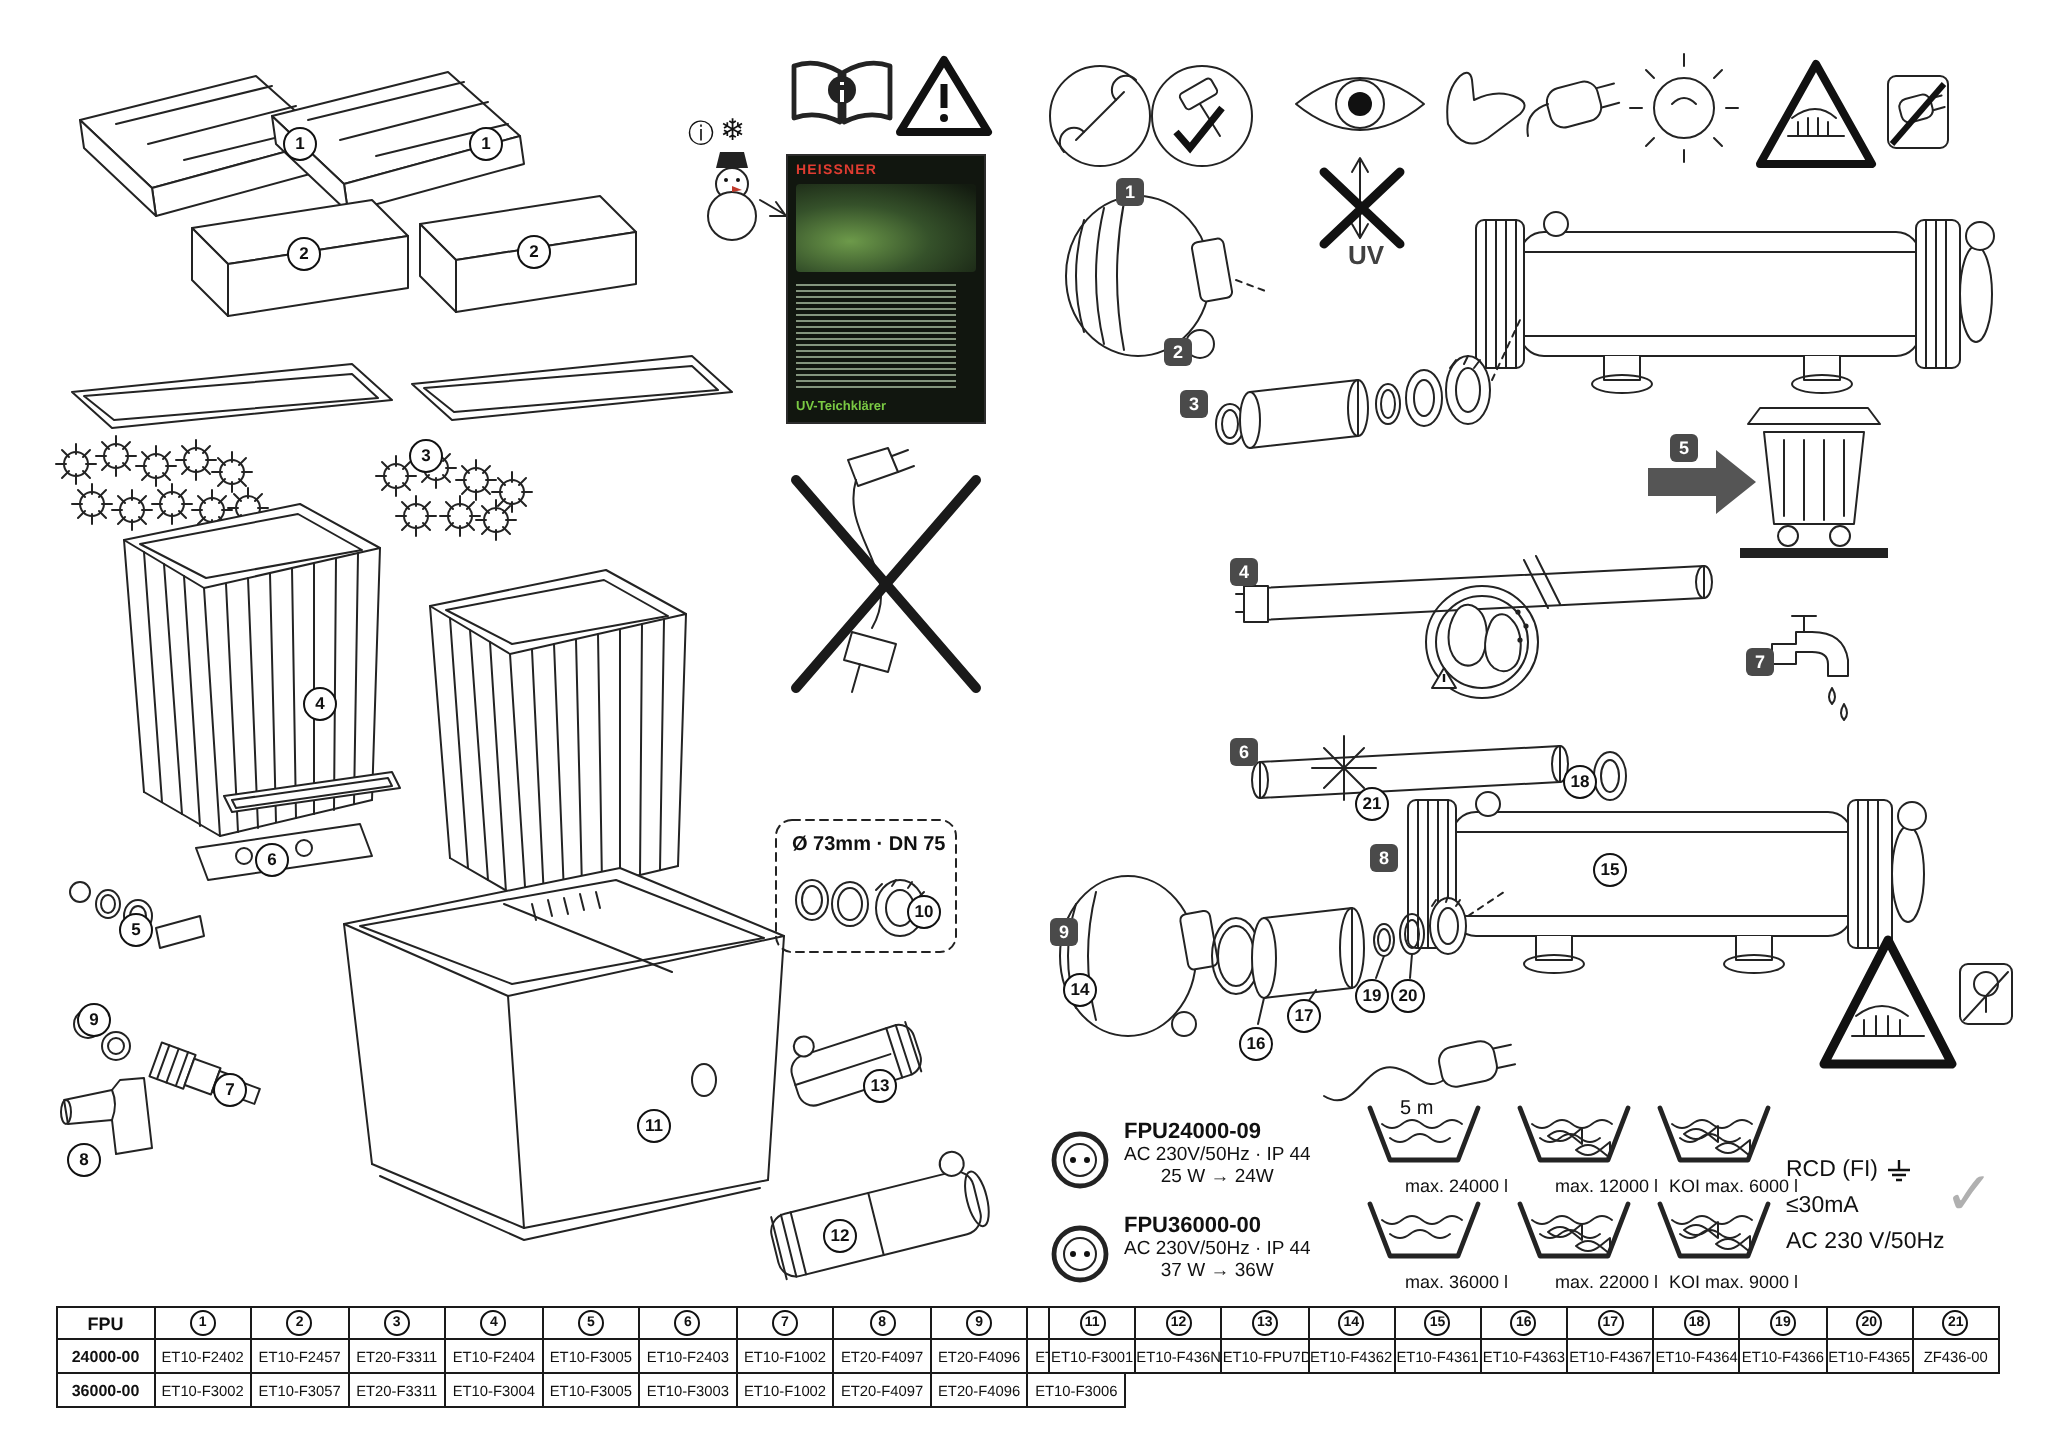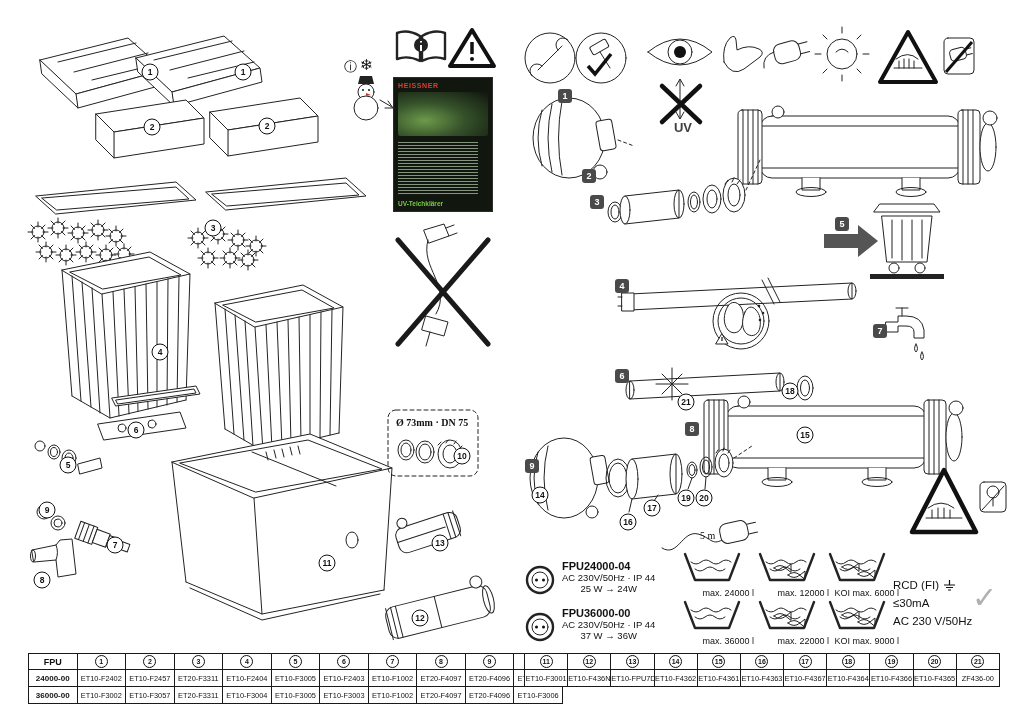--- a/index.html
+++ b/index.html
@@ -9,21 +9,21 @@
   svg .ln{fill:none;stroke:#232323;stroke-width:1;stroke-linecap:round;stroke-linejoin:round;}
   svg .fw{fill:#fff;}
   svg .thick{stroke-width:2.4;}
   svg .xmark{fill:none;stroke:#1a1a1a;stroke-width:5;stroke-linecap:round;}
   .callout{position:absolute;width:15px;height:15px;border:1.3px solid #111;border-radius:50%;
            background:#fff;font:700 8.5px/15px "Liberation Sans",sans-serif;text-align:center;
            transform:translate(-50%,-50%);z-index:6;}
   .step{position:absolute;width:14px;height:14px;background:#4a4a4a;color:#fff;border-radius:3px;
         font:700 9px/14px "Liberation Sans",sans-serif;text-align:center;
         transform:translate(-50%,-50%);z-index:6;}
-  .note{position:absolute;font-size:10px;z-index:5;white-space:nowrap;font-family:Liberation Serif, serif;}
+  .note{position:absolute;font-size:10px;z-index:5;white-space:nowrap;}
   .note.bold{font-weight:700;}
   .meas{position:absolute;font-size:10px;line-height:13px;z-index:5;}
   .uv-label{position:absolute;font-weight:700;font-size:13px;color:#404040;z-index:5;}
   .glyph{position:absolute;z-index:5;}
   .brochure{background:#11160f;border:1px solid #2c2c2c;display:flex;flex-direction:column;
             padding:4px;box-sizing:border-box;z-index:4;}
   .bro-brand{color:#e03c31;font-size:7px;font-weight:700;letter-spacing:.6px;}
   .bro-art{flex:0 0 44px;margin:3px 0 2px 0;border-radius:2px;
            background:radial-gradient(ellipse at 30% 65%,#6d9a4a 0%,#35512a 45%,#131b10 95%);}
   .bro-lines{flex:1;margin:2px 10px 2px 0;opacity:.75;
@@ -500,24 +500,24 @@
   <span class="callout" style="left:540px;top:495px">14</span>
   <span class="callout" style="left:805px;top:435px">15</span>
   <span class="callout" style="left:628px;top:522px">16</span>
   <span class="callout" style="left:652px;top:508px">17</span>
   <span class="callout" style="left:790px;top:391px">18</span>
   <span class="callout" style="left:686px;top:498px">19</span>
   <span class="callout" style="left:704px;top:498px">20</span>
   <span class="callout" style="left:686px;top:402px">21</span>
 
   <div class="uv-label" style="left:668px;top:120px;width:30px;text-align:center">UV</div>
-  <div class="note" style="left:700px;top:530px">5 m</div>
+  <div class="note" style="left:700px;top:549px">5 m</div>
 
   <div class="spec" style="left:562px;top:560px">
-    <div class="spec-model">FPU24000-04</div>
+    <div class="spec-model">FPU24000-09</div>
     <div class="spec-line">AC 230V/50Hz · IP 44</div>
     <div class="spec-line">25 W → 24W</div>
   </div>
   <div class="spec" style="left:562px;top:607px">
     <div class="spec-model">FPU36000-00</div>
     <div class="spec-line">AC 230V/50Hz · IP 44</div>
     <div class="spec-line">37 W → 36W</div>
   </div>
 
   <div class="cap-label" style="left:670px;top:588px">max. 24000 l</div>

